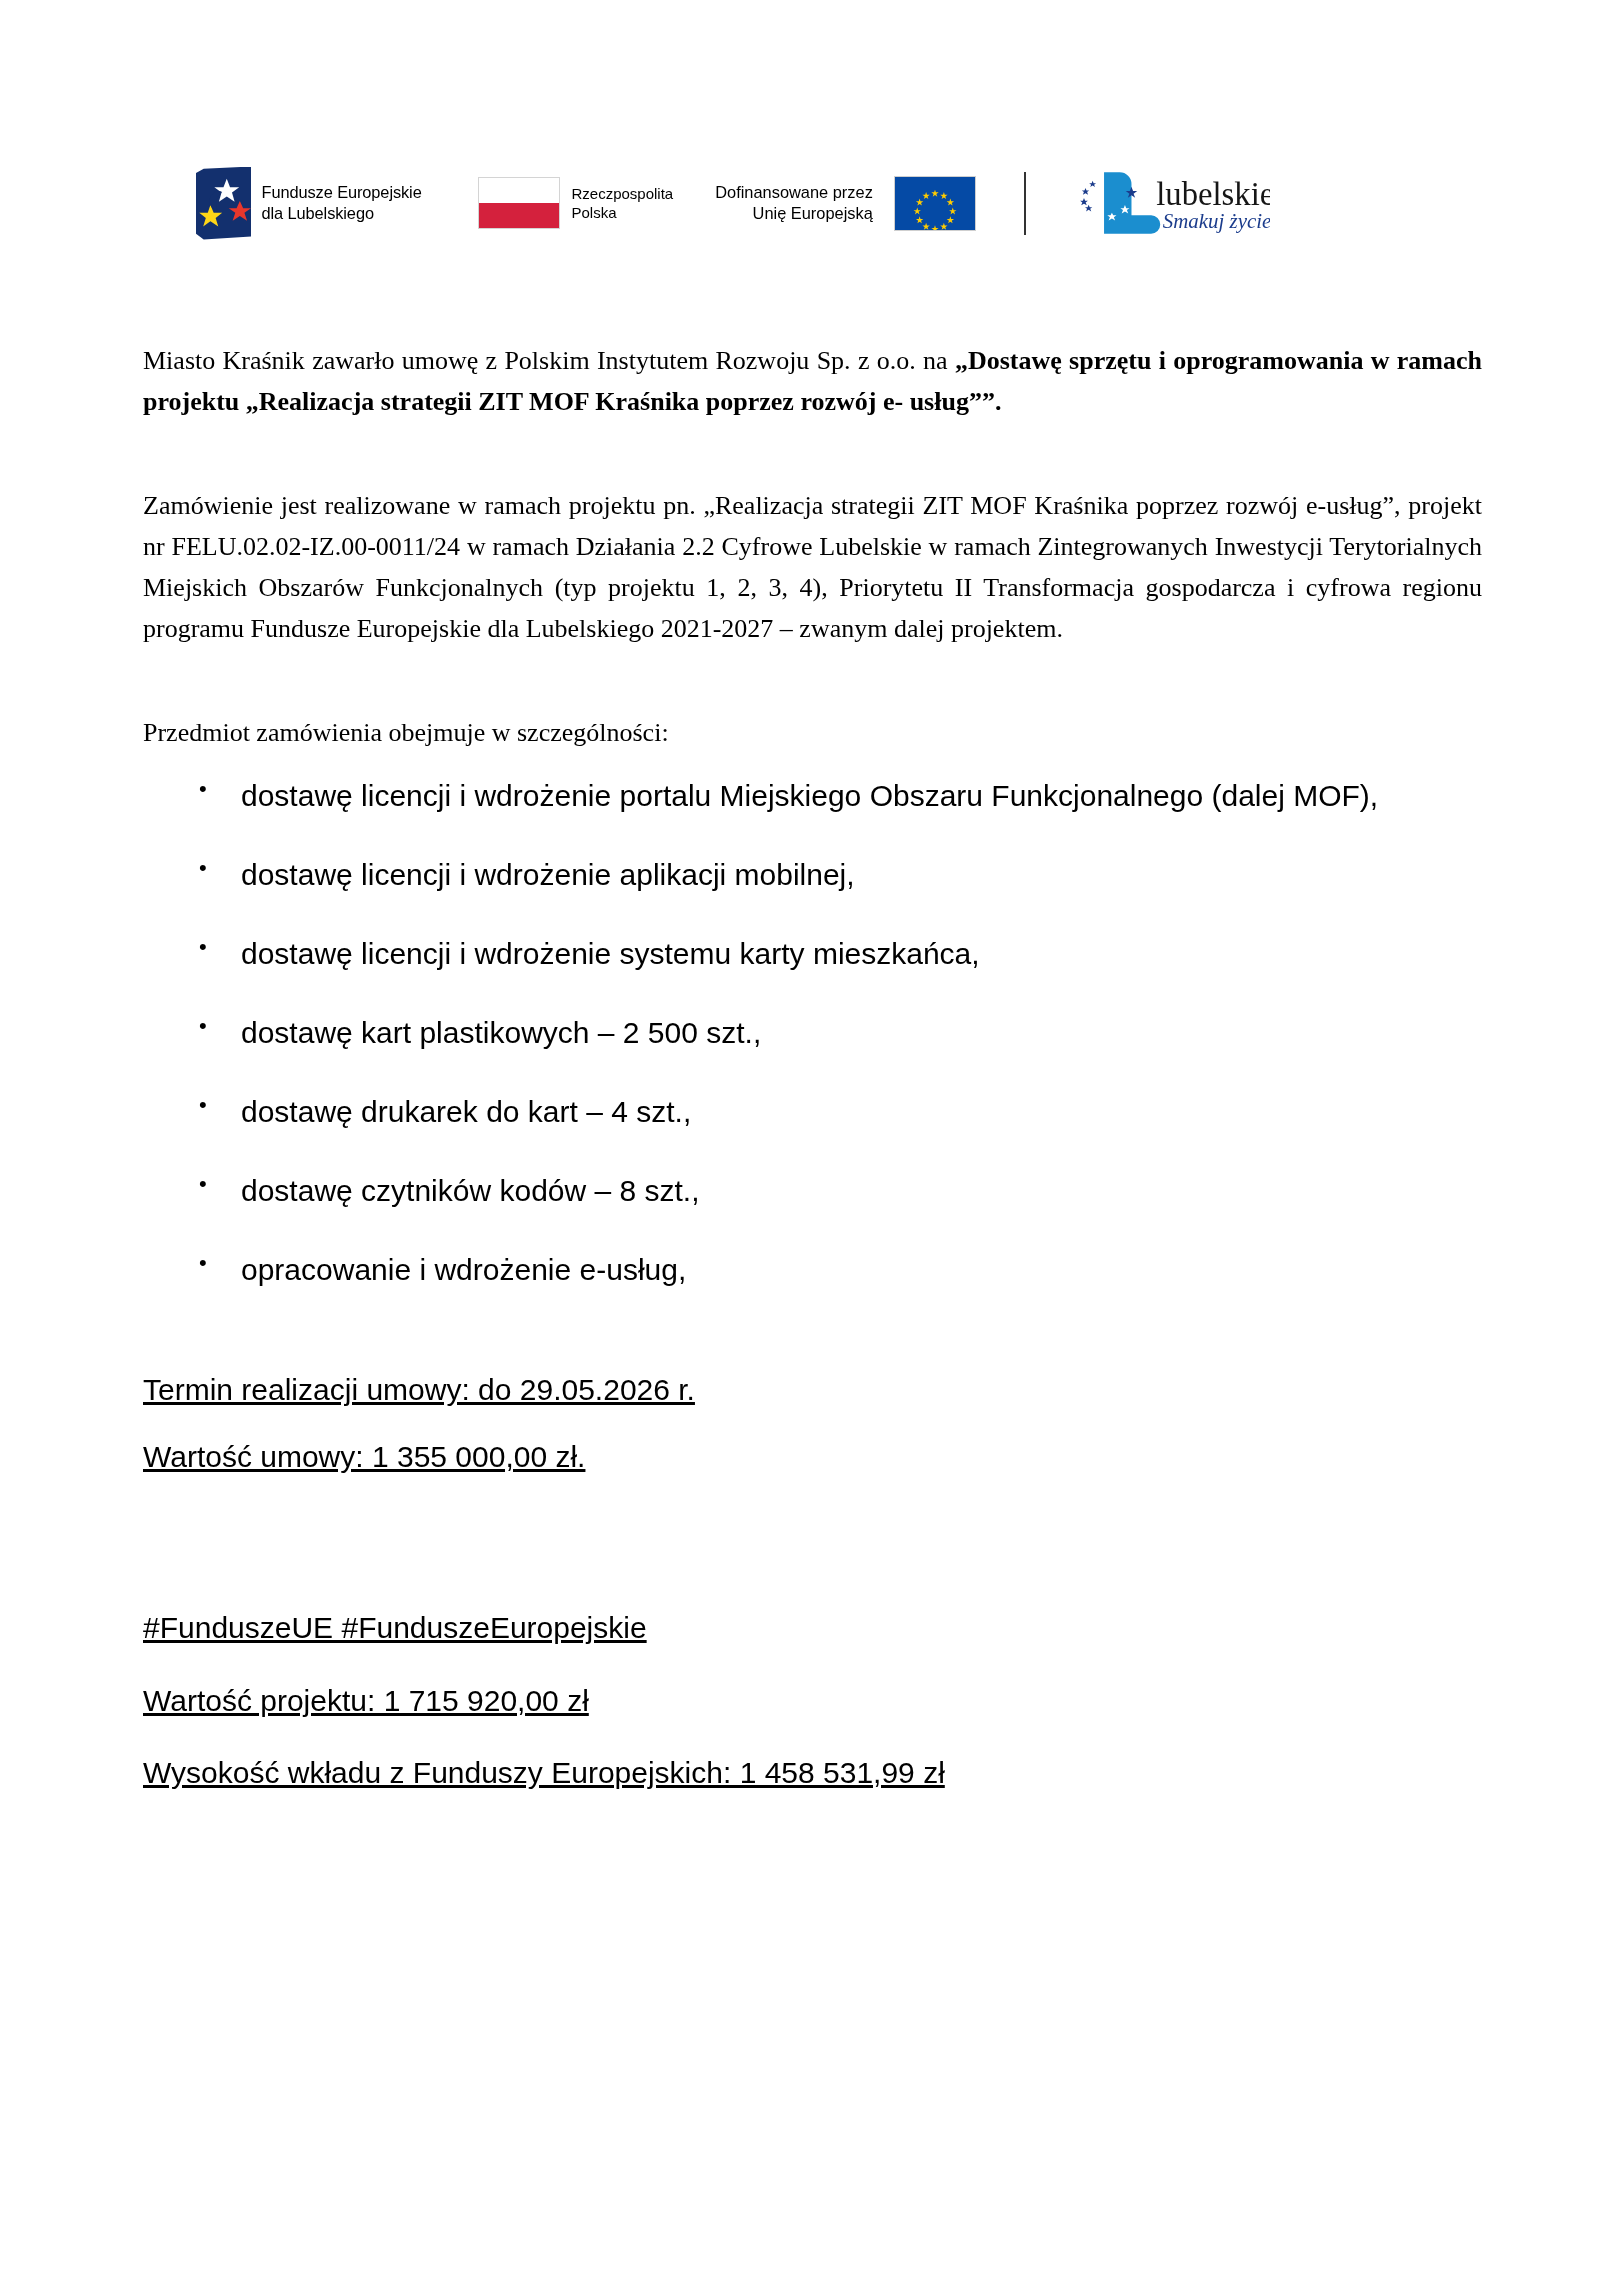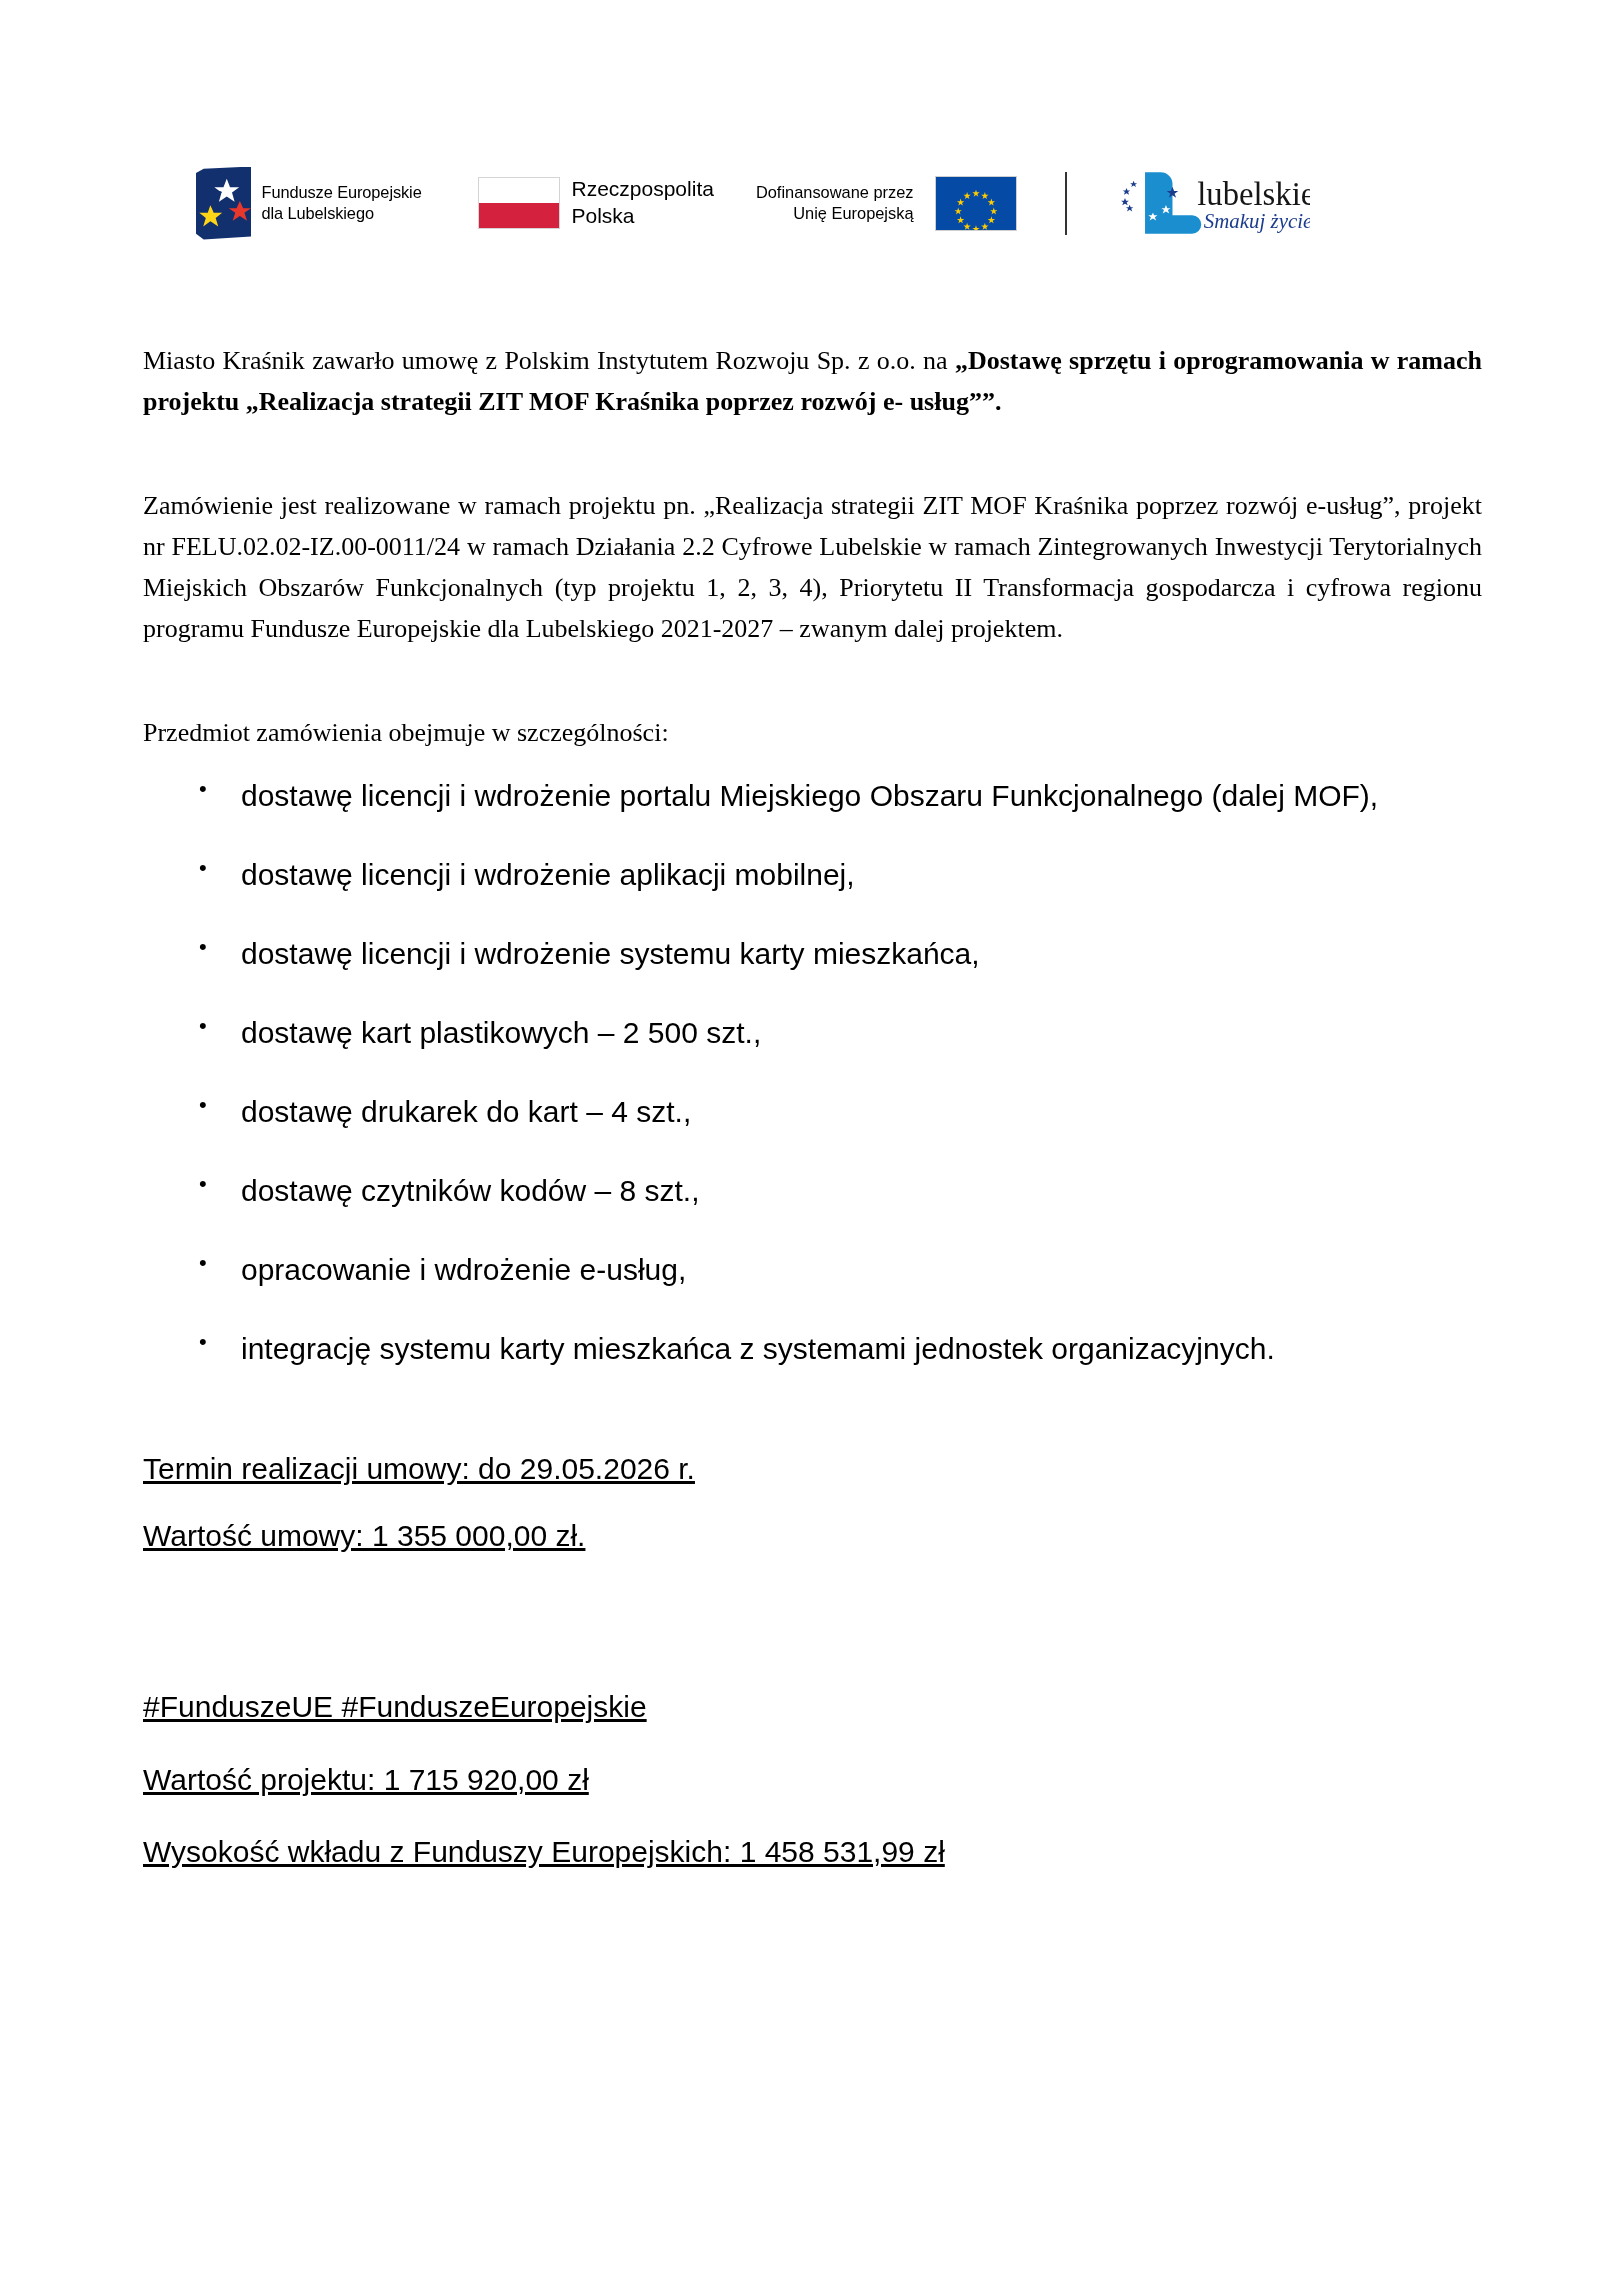--- a/index.html
+++ b/index.html
@@ -68,21 +68,21 @@
     height: 52px;
     border: 0.7px solid #d4d4d4;
     box-sizing: border-box;
     margin-right: 11.8px;
     display: flex;
     flex-direction: column;
   }
   .pl-flag .white { flex: 1; background: #ffffff; }
   .pl-flag .red   { flex: 1; background: #D4213D; }
   .pl-words {
-    font-size: 21px;
+    font-size: 15px;
     line-height: 1.28;
     white-space: nowrap;
   }
 
   
   .eu-spacer { width: 42px; }
   .eu-words {
     font-size: 16.4px;
     line-height: 1.28;
     white-space: nowrap;
@@ -270,21 +270,20 @@
     <div class="gap-sm"></div>
 
     <ul class="bullets">
       <li>dostawę licencji i wdrożenie portalu Miejskiego Obszaru Funkcjonalnego (dalej MOF),</li>
       <li>dostawę licencji i wdrożenie aplikacji mobilnej,</li>
       <li>dostawę licencji i wdrożenie systemu karty mieszkańca,</li>
       <li>dostawę kart plastikowych – 2 500 szt.,</li>
       <li>dostawę drukarek do kart – 4 szt.,</li>
       <li>dostawę czytników kodów – 8 szt.,</li>
       <li>opracowanie i wdrożenie e-usług,</li>
-      <li>integrację systemu karty mieszkańca z systemami jednostek organizacyjnych.</li>
     </ul>
 
     <div class="gap-md"></div>
 
     <p class="line">Termin realizacji umowy: do 29.05.2026 r.</p>
     <p class="line">Wartość umowy: 1 355 000,00 zł.</p>
 
     <div class="gap-lg"></div>
     <div class="gap-md"></div>
 

